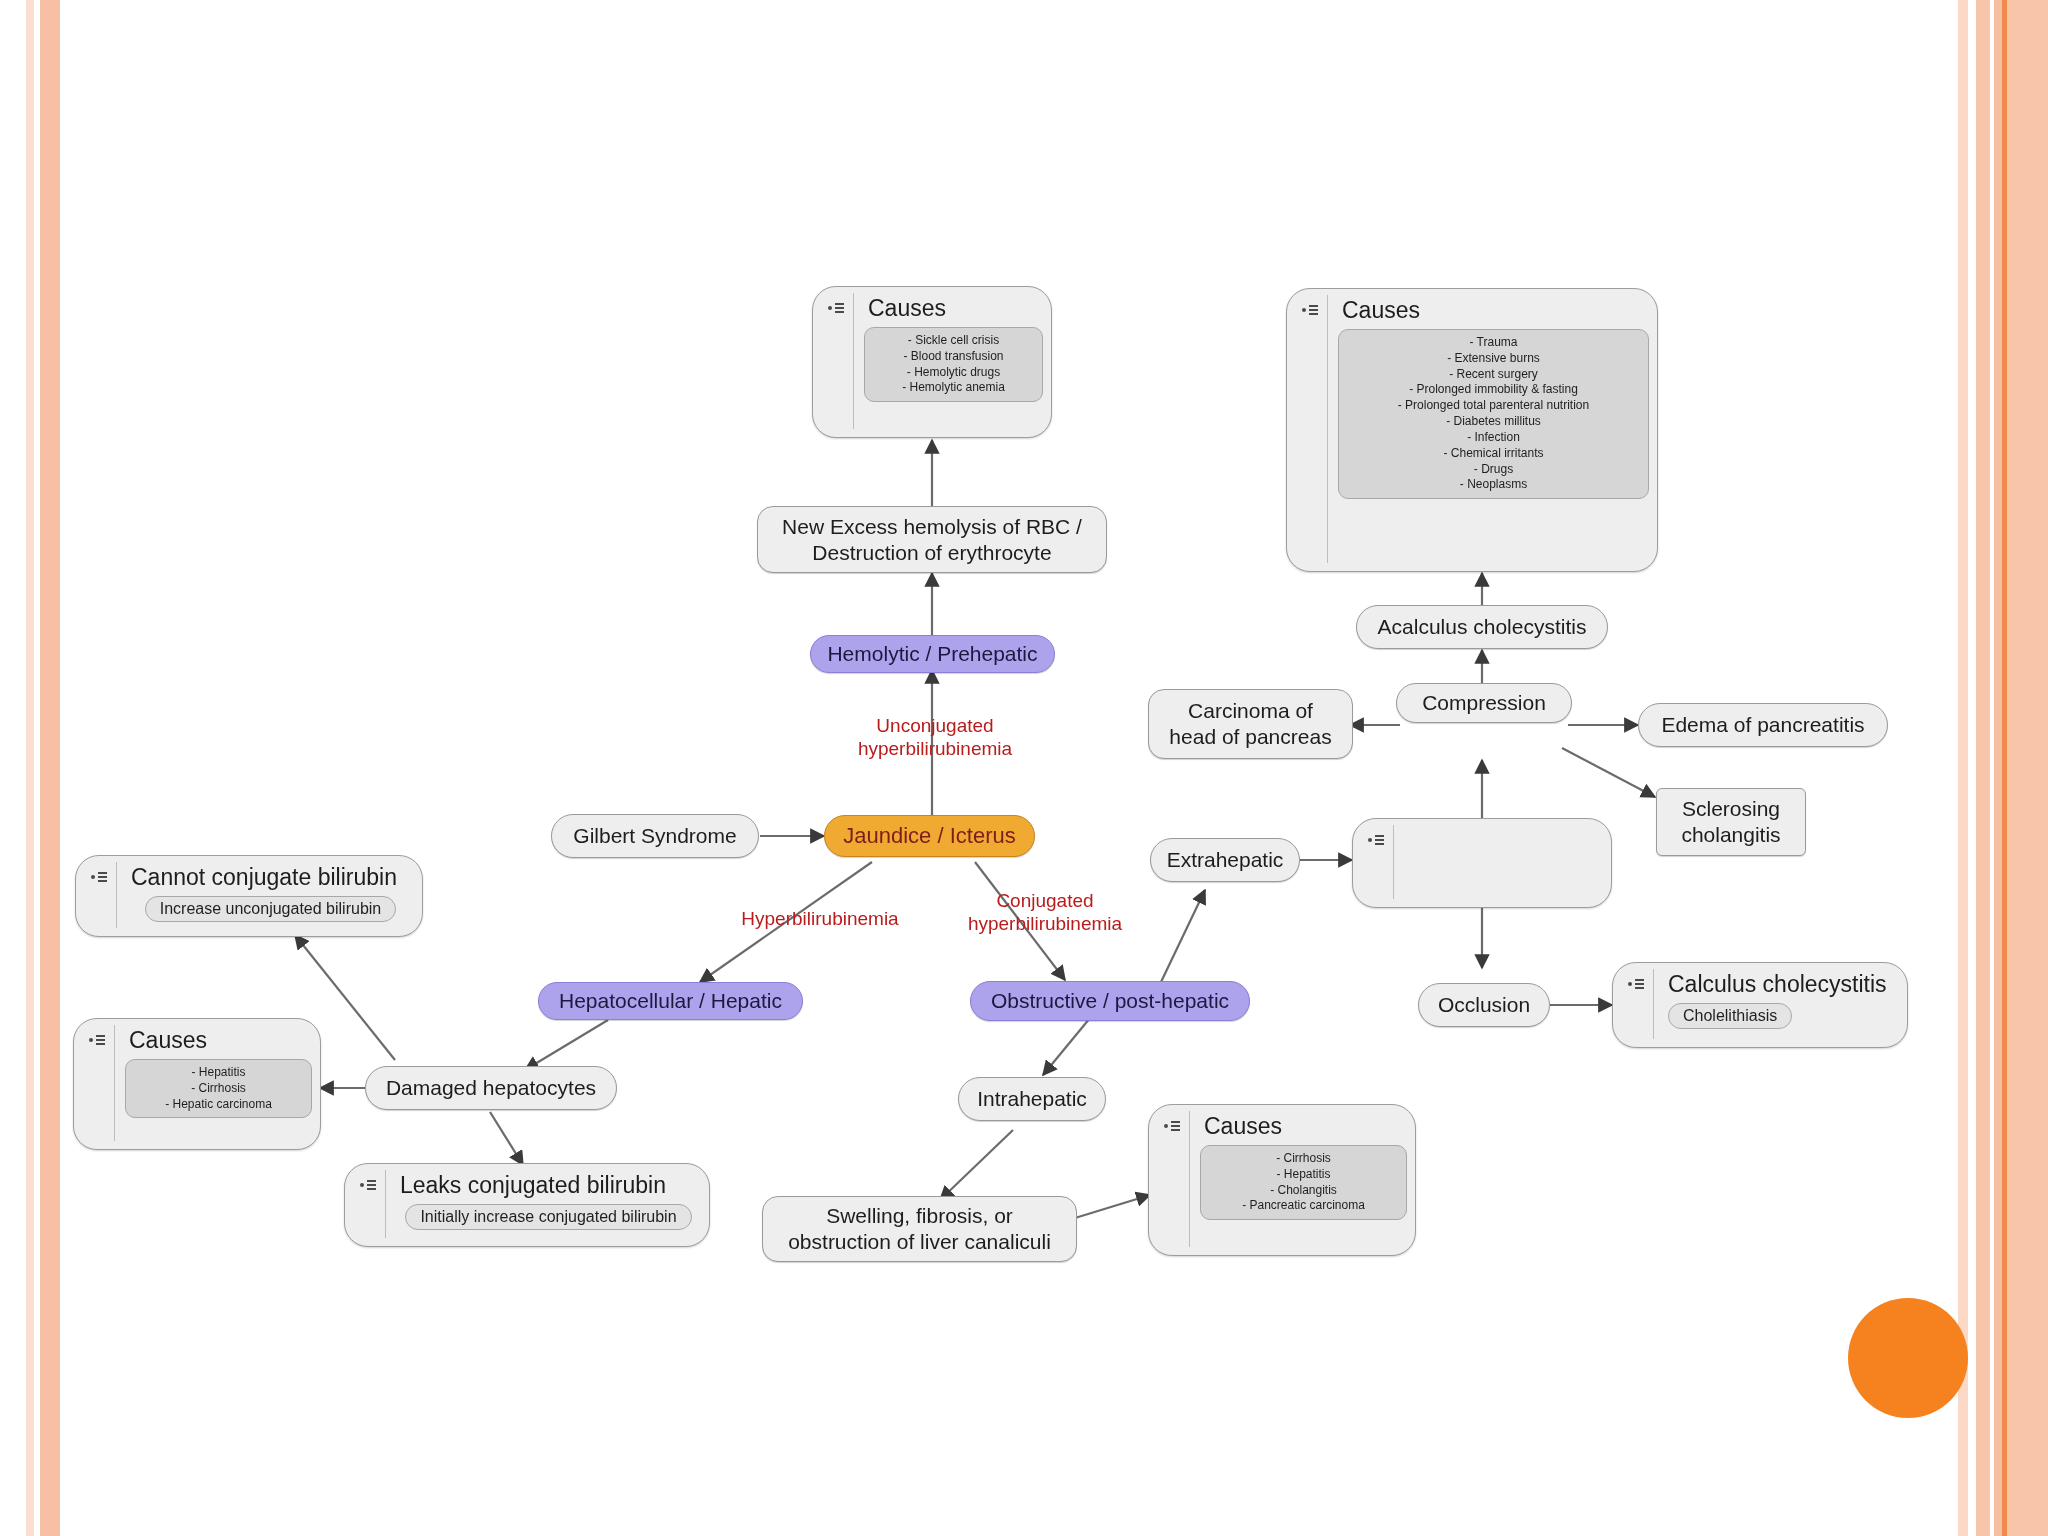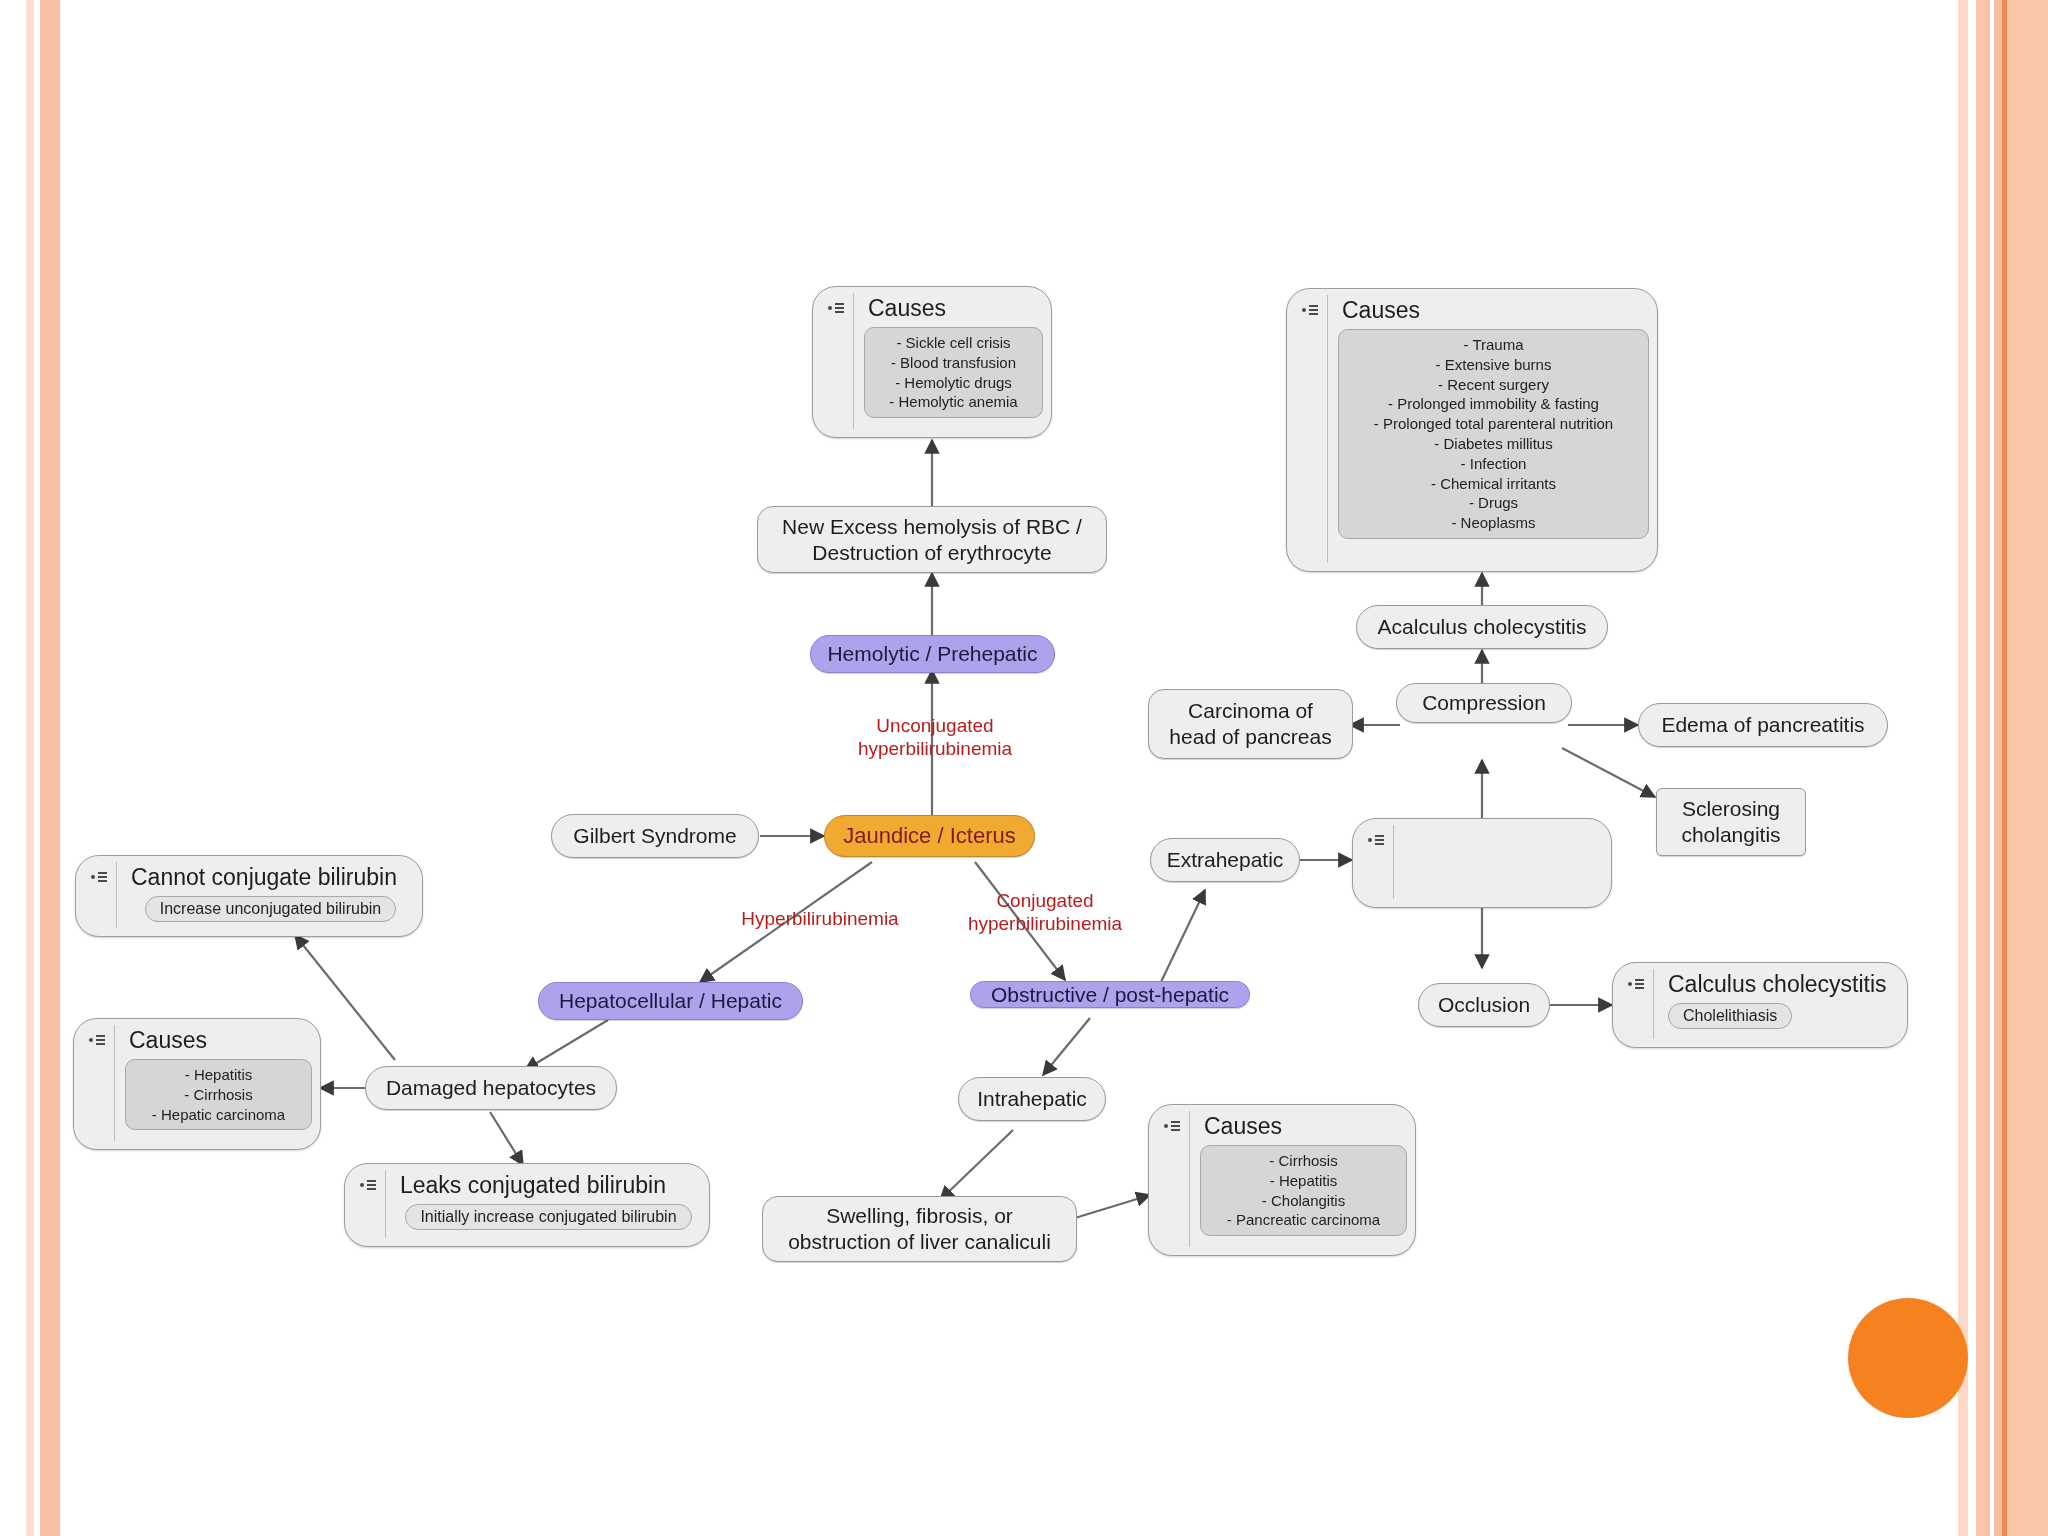--- a/index.html
+++ b/index.html
@@ -61,21 +61,21 @@
   .glyph .bars i{display:block;width:9px;height:2px;background:#4a4a4a;}
   .note-body{flex:1 1 auto;display:flex;flex-direction:column;align-items:center;}
   .note-title{
     font-size:23px;color:#1d1d1d;align-self:flex-start;margin:2px 0 5px 4px;
   }
   .note-title.center{align-self:center;}
   .sublist{
     box-sizing:border-box;width:100%;
     background:#d6d6d6;border:1.5px solid #a8a8a8;border-radius:10px;
     padding:5px 10px;text-align:center;
-    font-size:15px;line-height:1.32;color:#1f1f1f;
+    font-size:12px;line-height:1.32;color:#1f1f1f;
   }
   .sublist .li{white-space:nowrap;}
   .subpill{
     display:inline-block;
     background:#e4e4e4;border:1.5px solid #a8a8a8;border-radius:999px;
     padding:3px 14px;font-size:16px;color:#1f1f1f;white-space:nowrap;
   }
 
   .edge-label{
     position:absolute;font-size:19px;line-height:1.2;color:#b91c1c;
@@ -275,21 +275,21 @@
             <i></i>
           </span>
       </span>
     </div>
     <div class="note-body">
       <div class="note-title">Leaks conjugated bilirubin</div>
       <span class="subpill">Initially increase conjugated bilirubin</span>
     </div>
   </div>
 
-  <div class="node pill purple" style="left:970px;top:981px;width:280px;height:27px;">Obstructive / post-hepatic</div>
+  <div class="node pill purple" style="left:970px;top:981px;width:280px;height:40px;">Obstructive / post-hepatic</div>
 
   <div class="node pill" style="left:958px;top:1077px;width:148px;height:44px;">Intrahepatic</div>
 
   <div class="node" style="left:762px;top:1196px;width:315px;height:66px;">Swelling, fibrosis, or
 obstruction of liver canaliculi</div>
 
   <div class="notebox" style="left:1148px;top:1104px;width:268px;height:152px;">
     <div class="note-gutter">
       <span class="glyph">
         <span class="dot"></span>

